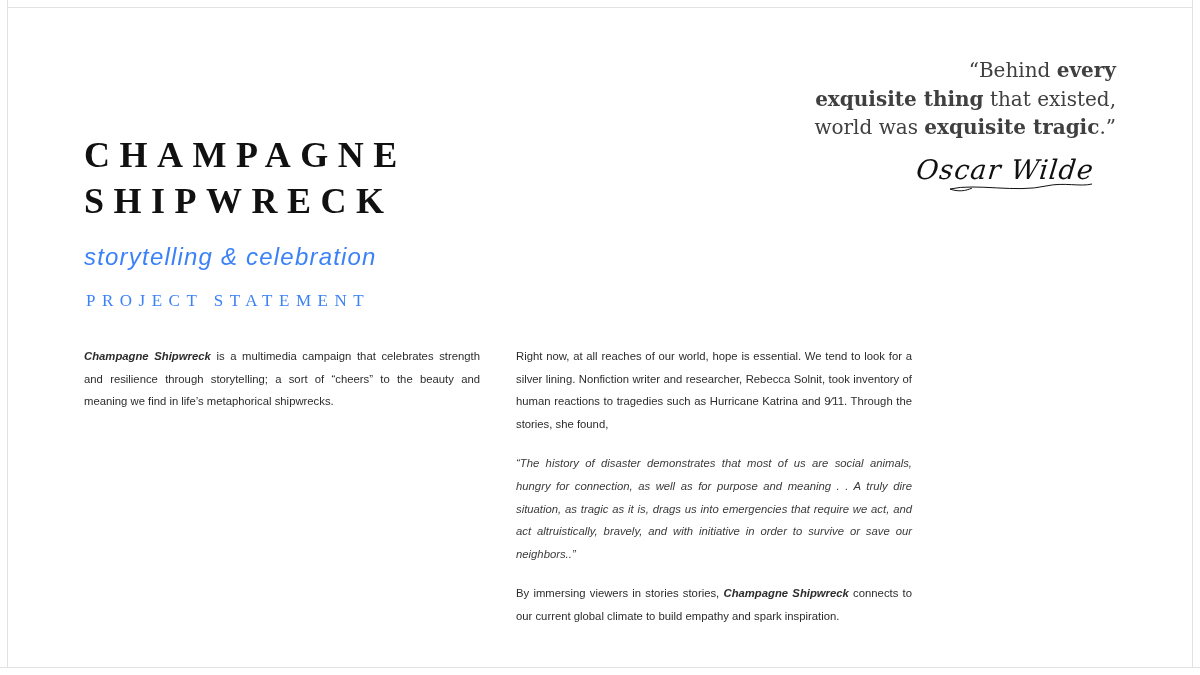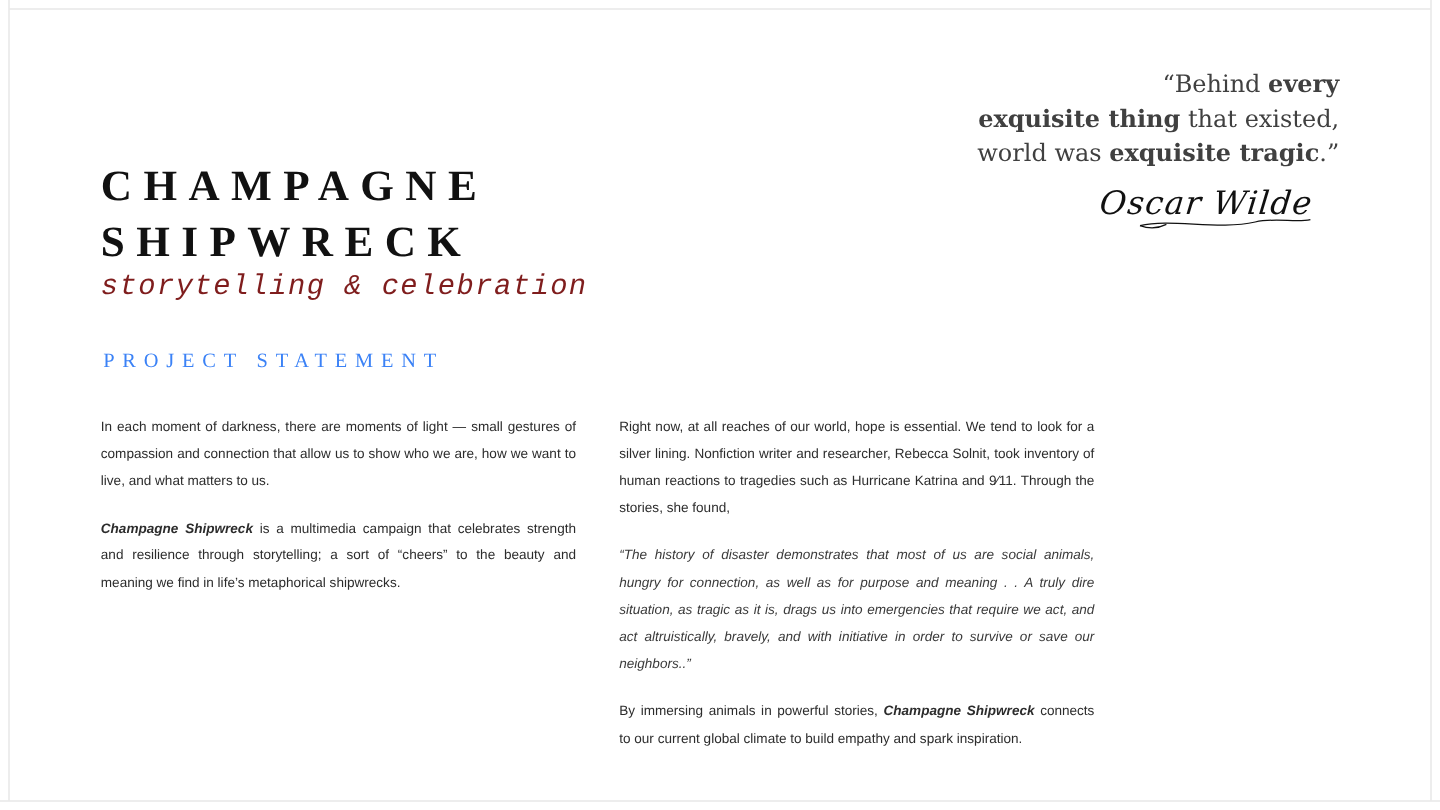--- a/index.html
+++ b/index.html
@@ -62,25 +62,26 @@
     letter-spacing: 9.5px;
     color: #111111;
     line-height: 1.33;
     margin: 0;
     white-space: nowrap;
   }
   .brand-line.line2 {
     margin-top: -2px;
   }
   .tagline {
-    font-family: Liberation Mono, monospace;
+    font-family: Liberation Sans, sans-serif;
     font-style: italic;
     font-size: 24px;
     letter-spacing: 1.2px;
-    color: #7f1d1d;
+    color: #3b82f6;
+    margin-top: 17px;
     white-space: nowrap;
   }
   .section-title {
     position: absolute;
     left: 86px;
     top: 291px;
     font-family: "Liberation Serif", serif;
     font-size: 17px;
     letter-spacing: 6.5px;
     color: #3b82f6;
@@ -182,25 +183,24 @@
       <svg width="150" height="12" viewBox="0 0 150 12" aria-hidden="true">
         <path d="M4 8 C 30 2, 70 12, 100 5 C 118 1, 134 6, 146 3" fill="none" stroke="#111111" stroke-width="1"></path>
         <path d="M4 8 C 12 11, 20 10, 26 7" fill="none" stroke="#111111" stroke-width="1"></path>
       </svg>
     </div>
   </div>
 
   <div class="columns">
 
     <div class="col">
-      <p>In each moment of darkness, there are moments of light — small gestures of compassion and connection that allow us to show who we are, how we want to live, and what matters to us.</p>
       <p><span class="bolditalic">Champagne Shipwreck</span><span> is a multimedia campaign that celebrates strength and resilience through storytelling; a sort of “cheers” to the beauty and meaning we find in life’s metaphorical shipwrecks.</span></p>
     </div>
 
     <div class="col">
       <p>Right now, at all reaches of our world, hope is essential. We tend to look for a silver lining. Nonfiction writer and researcher, Rebecca Solnit, took inventory of human reactions to tragedies such as Hurricane Katrina and 9⁄11. Through the stories, she found,</p>
       <p class="italic">“The history of disaster demonstrates that most of us are social animals, hungry for connection, as well as for purpose and meaning . . A truly dire situation, as tragic as it is, drags us into emergencies that require we act, and act altruistically, bravely, and with initiative in order to survive or save our neighbors..”</p>
-      <p><span>By immersing animals in powerful stories, </span><span class="bolditalic">Champagne Shipwreck</span><span> connects to our current global climate to build empathy and spark inspiration.</span></p>
+      <p><span>By immersing viewers in stories stories, </span><span class="bolditalic">Champagne Shipwreck</span><span> connects to our current global climate to build empathy and spark inspiration.</span></p>
     </div>
 
   </div>
 
 </div>
 
 </body></html>

